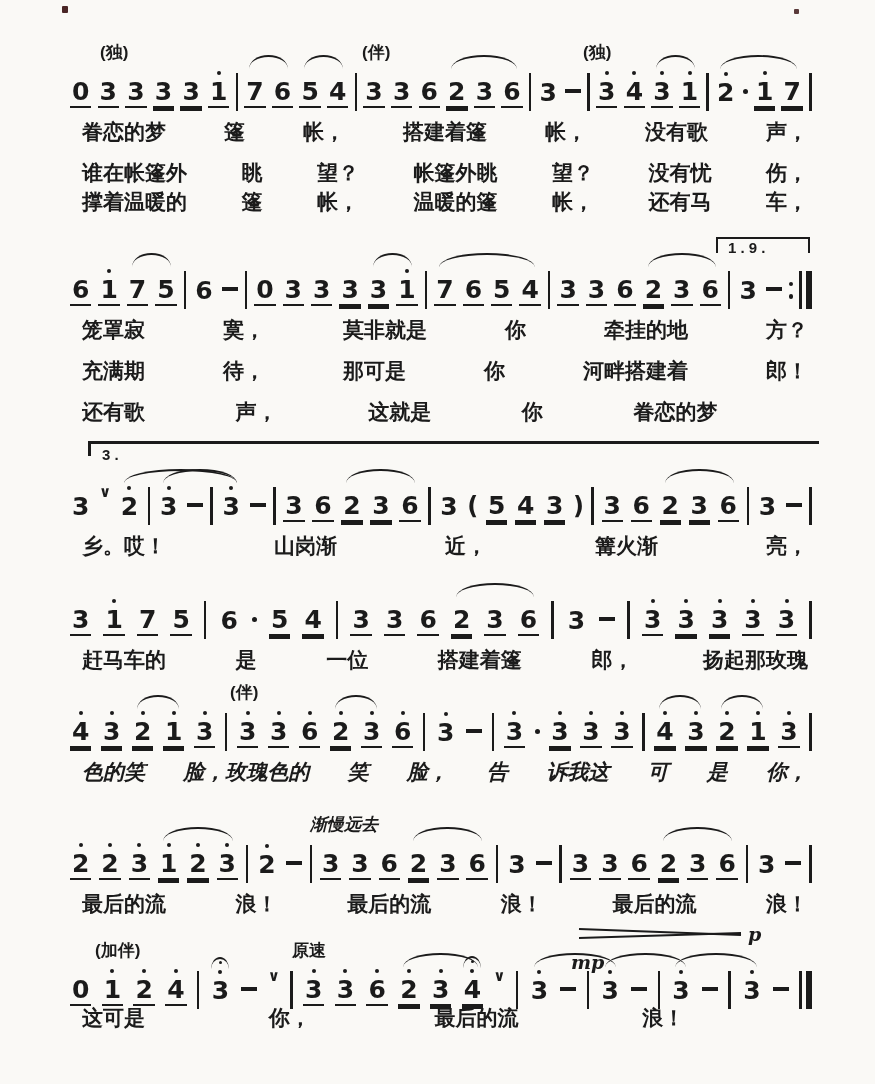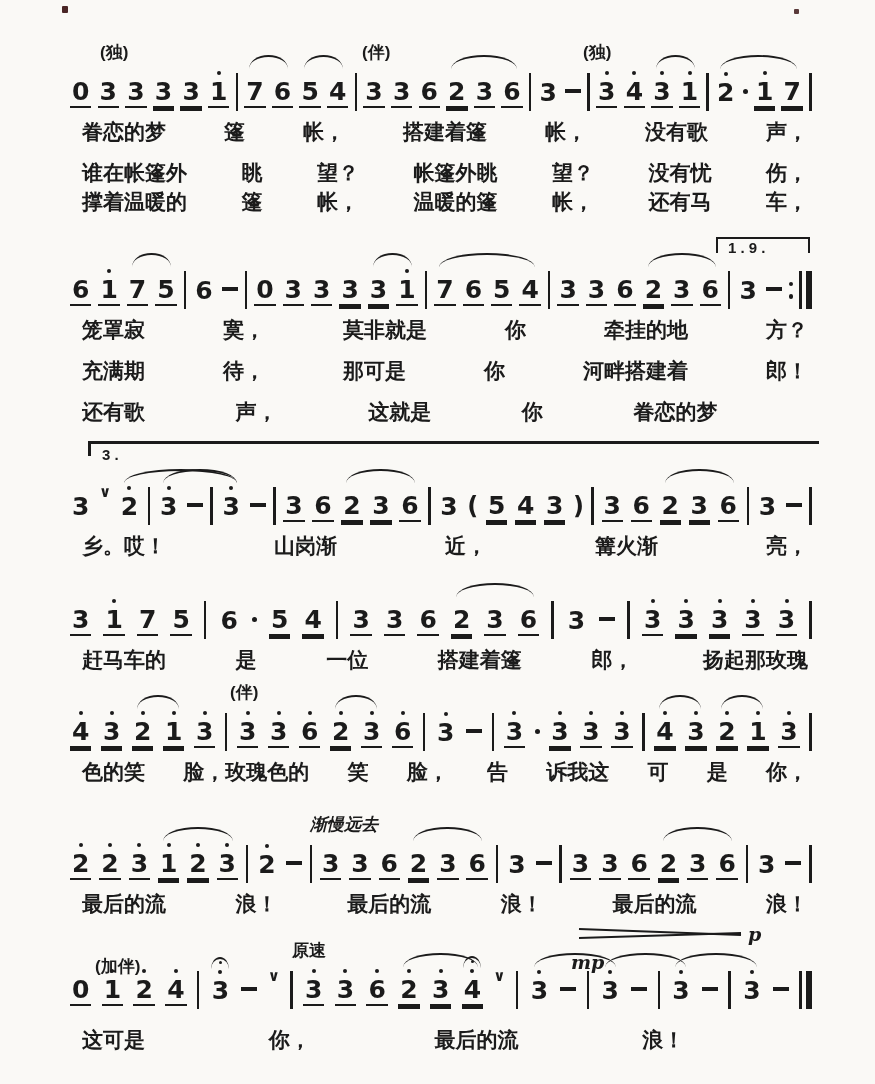--- a/index.html
+++ b/index.html
@@ -315,21 +315,21 @@
         <span class="note u2">2<span class="hidot"></span></span>
         <span class="note u2">1<span class="hidot"></span></span>
         <span class="note u1">3<span class="hidot"></span></span>
         <span class="bar"></span>
         <div class="slur" style="left: 67.25px; width: 41.5px;"></div>
         <div class="slur" style="left: 265.25px; width: 41.5px;"></div>
         <div class="slur" style="left: 589.25px; width: 41.5px;"></div>
         <div class="slur" style="left: 651.25px; width: 41.5px;"></div>
       </div>
   <div class="syslabel" style="left: 160px;">(伴)</div>
-      <div class="lyr" style="top: 46px;">
+      <div class="lyr" style="top: 46px; font-style: italic;">
         <span class="word">色的笑</span>
         <span class="word">脸，玫瑰色的</span>
         <span class="word">笑</span>
         <span class="word">脸，</span>
         <span class="word">告</span>
         <span class="word">诉我这</span>
         <span class="word">可</span>
         <span class="word">是</span>
         <span class="word">你，</span>
       </div>
@@ -412,25 +412,25 @@
         <span class="dash"></span>
         <span class="fend">
           <span class="thin"></span>
           <span class="thick"></span>
         </span>
         <div class="slur" style="left: 333.25px; width: 74.5px;"></div>
         <div class="slur" style="left: 464.25px; width: 81.5px;"></div>
         <div class="slur" style="left: 535.25px; width: 80.5px;"></div>
         <div class="slur" style="left: 605.25px; width: 81.5px;"></div>
       </div>
-  <div class="syslabel" style="left: 25px; margin-top: 16px;">(加伴)</div>
+  <div class="syslabel" style="left: 25px;">(加伴)</div>
       <div class="syslabel" style="left: 222px;">原速</div>
       <div class="syslabel dyn" style="left: 501px; margin-top: 28px;">mp</div>
       <div class="syslabel dyn" style="left: 678px;">p</div>
-      <div class="lyr" style="top: 56px;">
+      <div class="lyr" style="top: 34px;">
         <span class="word">这可是</span>
         <span class="word">你，</span>
         <span class="word">最后的流</span>
         <span class="word">浪！</span>
         <span class="word"></span>
       </div>
     </div>
 
   <div class="volta12">
     <span>1 .  9 .</span>

